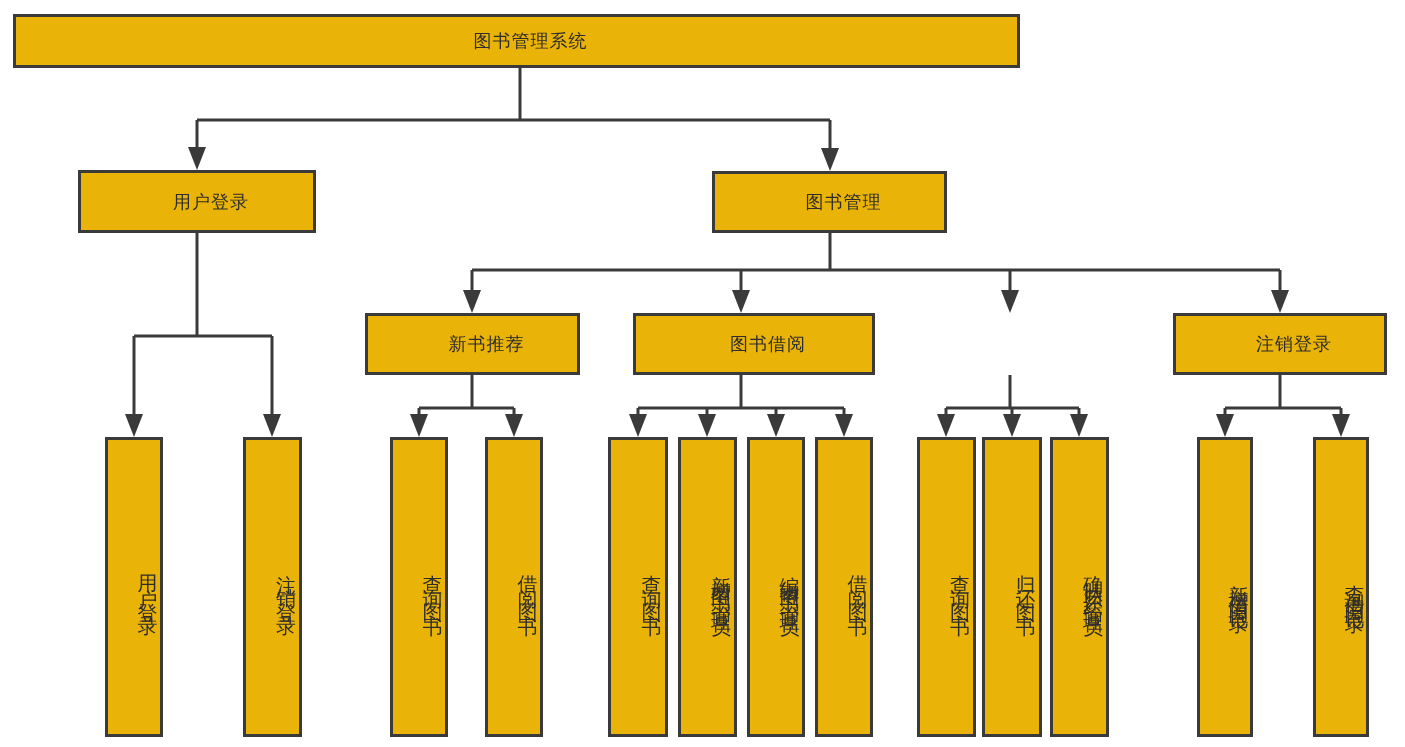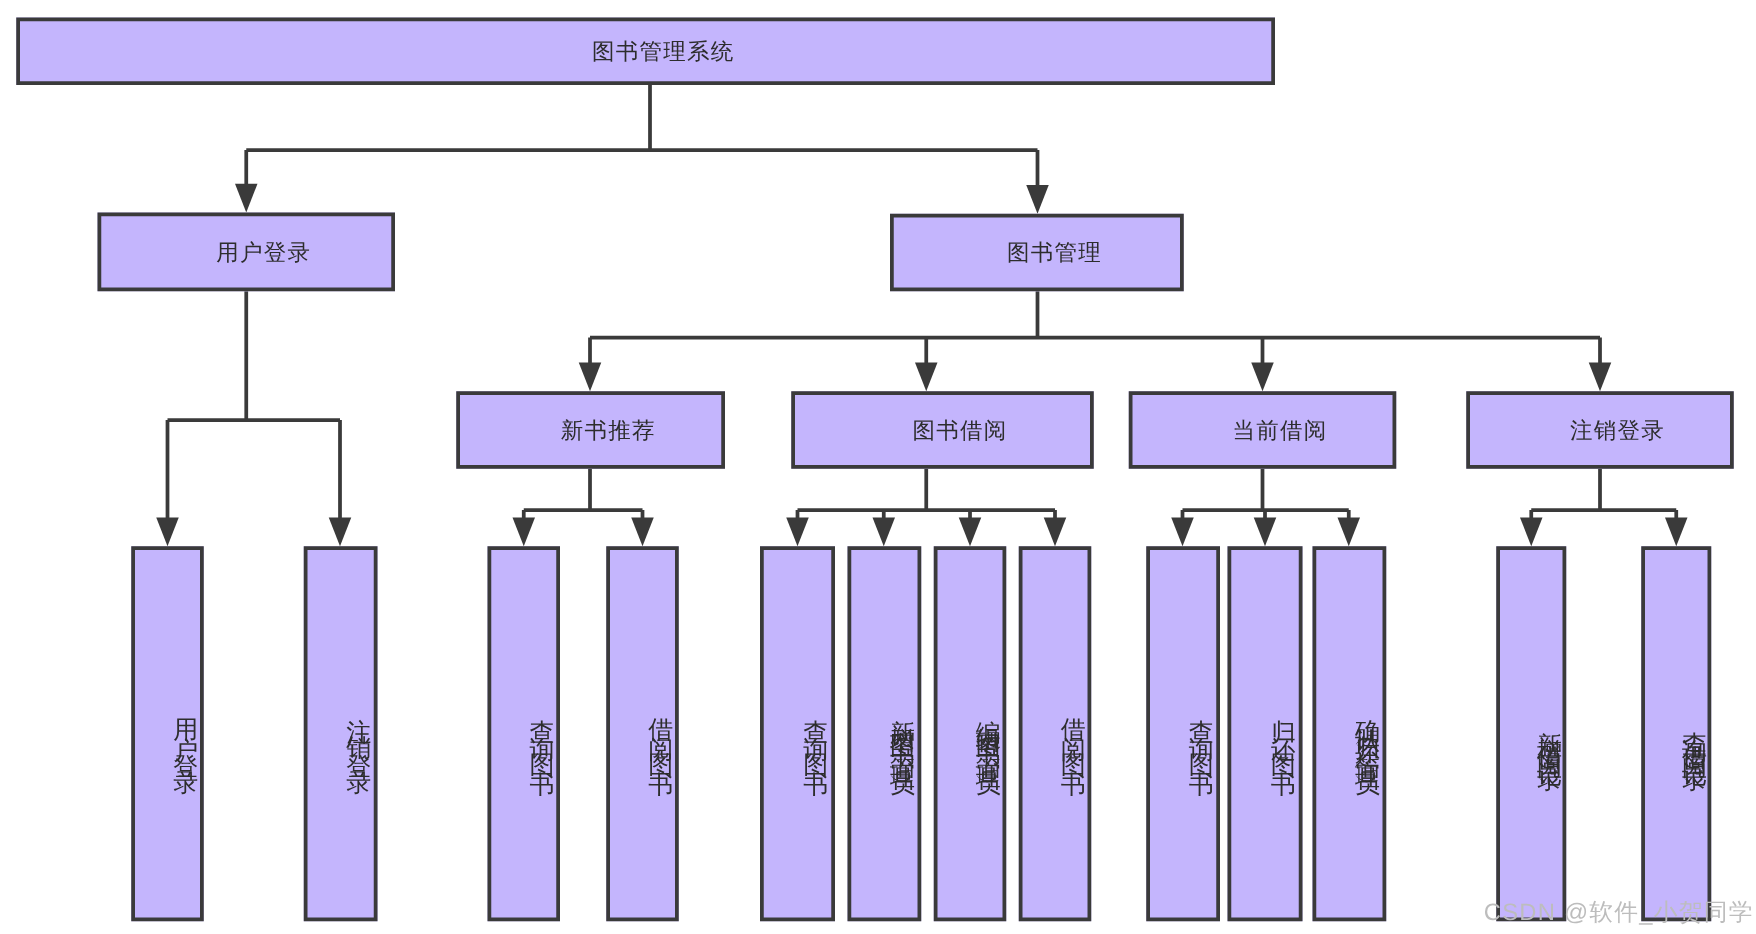--- a/index.html
+++ b/index.html
@@ -8,21 +8,21 @@
     width:1405px;height:747px;
     background:#ffffff;
     font-family:"Liberation Sans","DejaVu Sans",sans-serif;
     color:#2d2d2d;
     overflow:hidden;
   }
   .wires{position:absolute;left:0;top:0;width:1405px;height:747px;}
   .box{
     position:absolute;
     box-sizing:border-box;
-    background:#c4b5fd;
+    background:#eab308;
     border:3px solid #3a3a3a;
     display:flex;align-items:center;justify-content:center;
     font-size:18px;
     letter-spacing:1px;
     color:#2d2d2d;
     text-align:center;
     padding-left:28px;
   }
   .leaf{
     writing-mode:vertical-rl;
@@ -118,36 +118,34 @@
     </g>
   </svg>
 
   <div class="box" style="left:13px;top:14px;width:1007px;height:54px;">图书管理系统</div>
 
   <div class="box" style="left:78px;top:170px;width:238px;height:63px;">用户登录</div>
   <div class="box" style="left:365px;top:313px;width:215px;height:62px;">新书推荐</div>
 
   <div class="box" style="left:712px;top:171px;width:235px;height:62px;">图书管理</div>
   <div class="box" style="left:633px;top:313px;width:242px;height:62px;">图书借阅</div>
-  <div class="box" style="left:903px;top:313px;width:214px;height:62px;">当前借阅</div>
   <div class="box" style="left:1173px;top:313px;width:214px;height:62px;">注销登录</div>
 
   <div class="box leaf" style="left:105px;top:437px;width:58px;height:300px;">用户登录</div>
   <div class="box leaf" style="left:243px;top:437px;width:59px;height:300px;">注销登录</div>
 
   <div class="box leaf" style="left:390px;top:437px;width:58px;height:300px;">查询图书</div>
   <div class="box leaf" style="left:485px;top:437px;width:58px;height:300px;">借阅图书</div>
 
   <div class="box leaf" style="left:608px;top:437px;width:60px;height:300px;">查询图书</div>
   <div class="box leaf tight" style="left:678px;top:437px;width:59px;height:300px;">新增图书（管理员）</div>
   <div class="box leaf tight" style="left:747px;top:437px;width:58px;height:300px;">编辑图书（管理员）</div>
   <div class="box leaf" style="left:815px;top:437px;width:58px;height:300px;">借阅图书</div>
 
   <div class="box leaf" style="left:917px;top:437px;width:59px;height:300px;">查询图书</div>
   <div class="box leaf" style="left:982px;top:437px;width:60px;height:300px;">归还图书</div>
   <div class="box leaf tight" style="left:1050px;top:437px;width:59px;height:300px;">确认归还（管理员）</div>
 
   <div class="box leaf tight" style="left:1197px;top:437px;width:56px;height:300px;">新增借阅记录</div>
   <div class="box leaf tight" style="left:1313px;top:437px;width:56px;height:300px;">查询借阅记录</div>
 
-  <div class="watermark">CSDN @软件_小贺同学</div>
 
 </div>
 
 </body></html>

